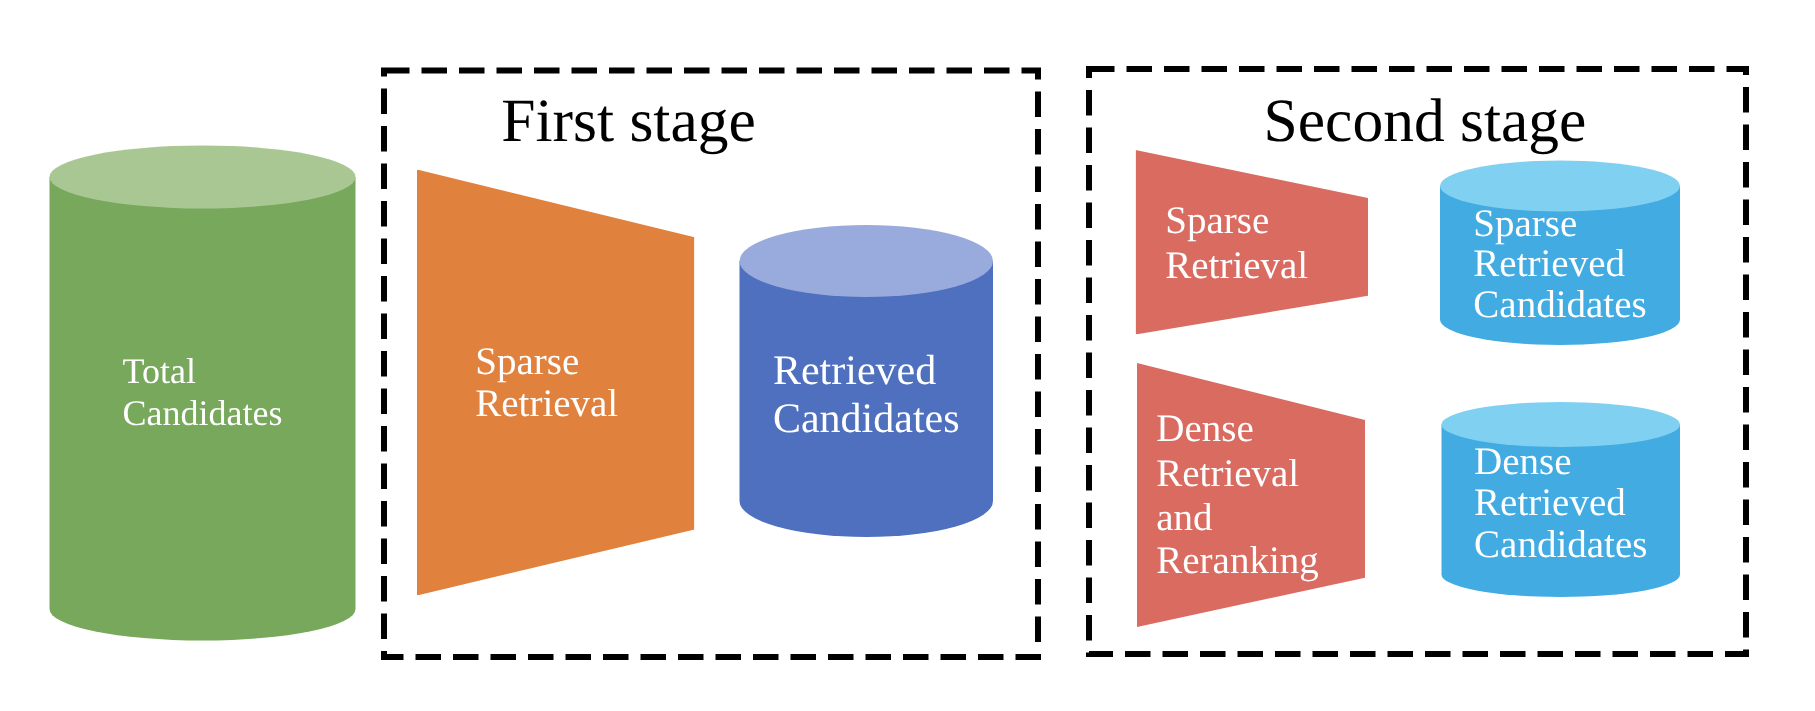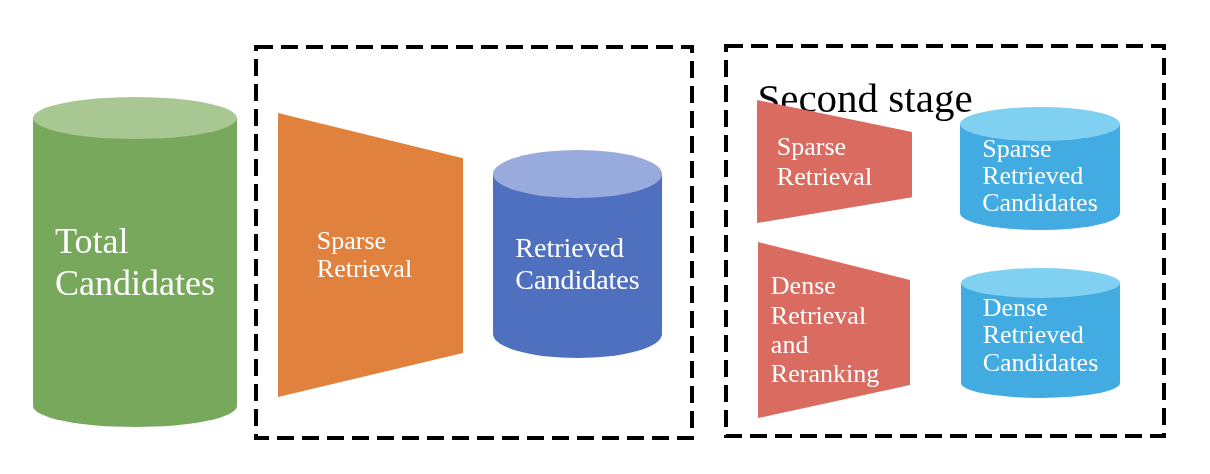--- a/index.html
+++ b/index.html
@@ -43,26 +43,27 @@
 </head>
 <body>
 
 <div class="canvas" style="background: rgb(255, 255, 255); --label-color: #ffffff;">
 
   <svg class="outline-layer" width="1210" height="474" viewBox="0 0 1210 474">
     <rect x="256" y="47" width="436" height="391" fill="none" stroke-width="4" stroke-dasharray="17 8" stroke="#000000"></rect>
     <rect x="726" y="46" width="438" height="390" fill="none" stroke-width="4" stroke-dasharray="17 8" stroke="#000000"></rect>
   </svg>
 
-  <div class="stage-title" style="left: 705px; color: rgb(0, 0, 0); margin-top: 18px;">Second stage</div>
+  <div class="stage-title" style="left: 259px; color: rgb(0, 0, 0);">First stage</div>
+  <div class="stage-title" style="left: 790px; color: rgb(0, 0, 0);">Second stage</div>
 
   <div class="cyl" style="left:33px;top:97px;width:204px;height:330px;--ry:21px;">
     <div class="cyl-body" style="background: rgb(119, 168, 92);"></div>
     <div class="cyl-top" style="background: rgb(169, 199, 146);"></div>
-    <div class="shape-label" style="font-size:36px;line-height:1.18;">Total
+    <div class="shape-label" style="font-size:24px;line-height:1.18;">Total
 Candidates</div>
   </div>
 
   <div class="trap" style="left:278px;top:113px;width:185px;height:284px;">
     <div class="trap-fill" style="clip-path: polygon(0px 0px, 100% 15.9%, 100% 84.5%, 0px 100%); background: rgb(224, 129, 62);"></div>
     <div class="shape-label" style="font-size:26px;line-height:1.08;padding-right:12px;">Sparse
 Retrieval</div>
   </div>
 
   <div class="cyl" style="left:493px;top:150px;width:169px;height:208px;--ry:24px;">

